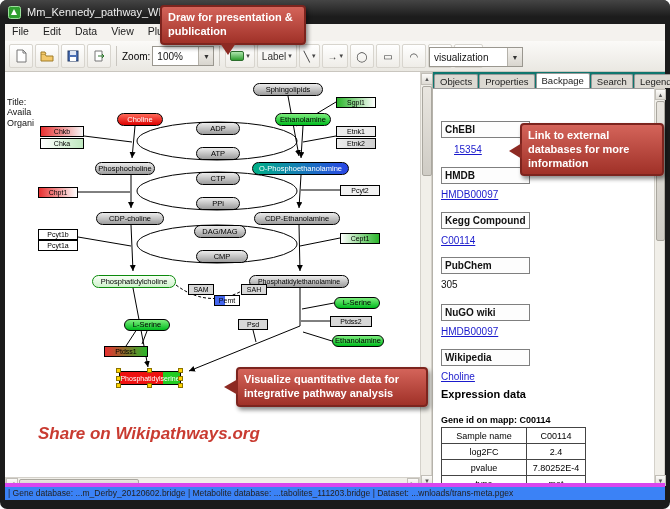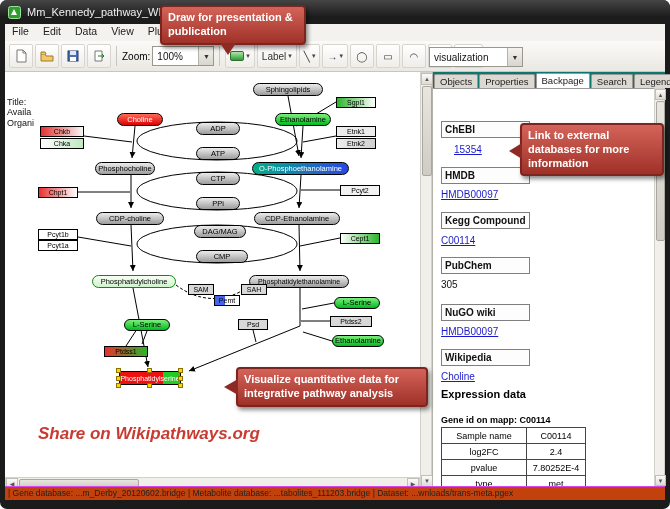--- a/index.html
+++ b/index.html
@@ -46,21 +46,21 @@
   .bp-title{position:absolute;left:8px;width:84px;height:15px;border:1px solid #7f7f7f;background:#fdfdfd;font-weight:bold;font-size:10px;line-height:15px;padding-left:3px;color:#111;}
   .bp-link{position:absolute;left:8px;color:#1a1acc;text-decoration:underline;font-size:10px;}
   .bp-plain{position:absolute;left:8px;color:#111;font-size:10px;}
   .exp-title{position:absolute;left:8px;top:300px;font-weight:bold;font-size:11px;color:#000;}
   .geneid{position:absolute;left:8px;top:327px;font-weight:bold;font-size:9px;color:#000;}
   #exp-table{position:absolute;left:8px;top:339px;border-collapse:collapse;}
   #exp-table td{border:1px solid #444;font-size:9px;height:15px;text-align:center;padding:0 2px;color:#000;}
   #exp-table td.c1{width:80px;}
   #exp-table td.c2{width:54px;}
   
-  #statusbar{position:absolute;left:0;right:0;bottom:0;height:13px;background:#c2410c;border-top:1px solid #d946ef;font-size:8.5px;line-height:12px;padding-left:3px;color:#222;white-space:nowrap;overflow:hidden;}
+  #statusbar{position:absolute;left:0;right:0;bottom:0;height:13px;background:#3b82f6;border-top:4px solid #d946ef;font-size:8.5px;line-height:12px;padding-left:3px;color:#222;white-space:nowrap;overflow:hidden;}
   
   .callout{position:absolute;z-index:60;background:linear-gradient(180deg,#d4645a,#a03128);border:2px solid #7c241e;border-radius:4px;color:#fff;font-weight:bold;font-size:11px;text-align:left;padding:4px 6px;box-shadow:2px 3px 4px rgba(0,0,0,.45);line-height:1.25;}
   .ptr{position:absolute;width:0;height:0;}
   #share-note{position:absolute;left:38px;top:424px;z-index:55;color:#c93b31;font-size:17px;font-style:italic;font-weight:bold;white-space:nowrap;}
 </style>
 </head>
 <body>
 
 <div id="window">
 

